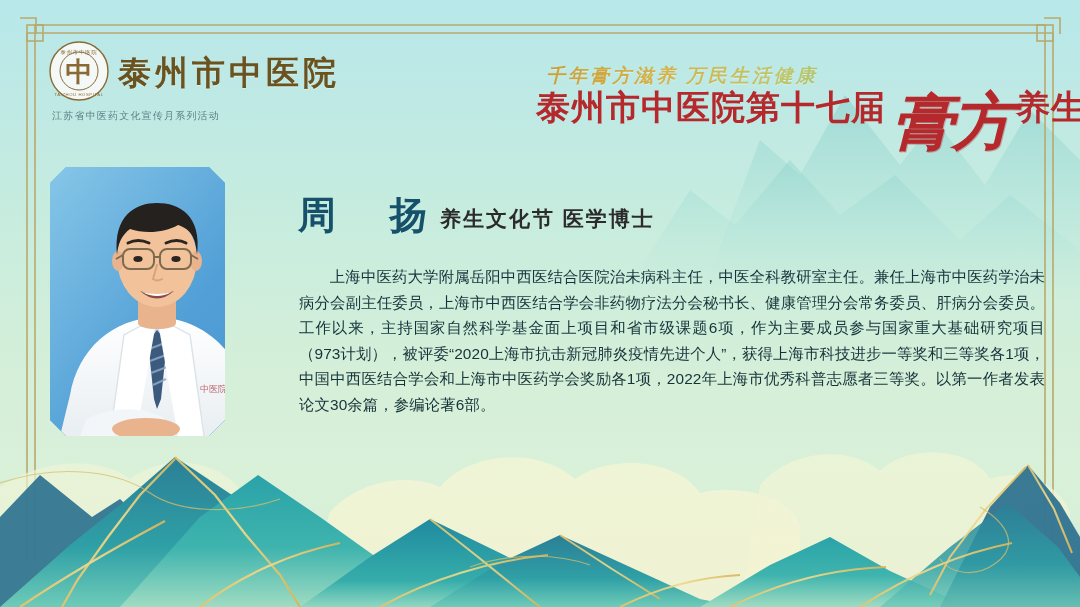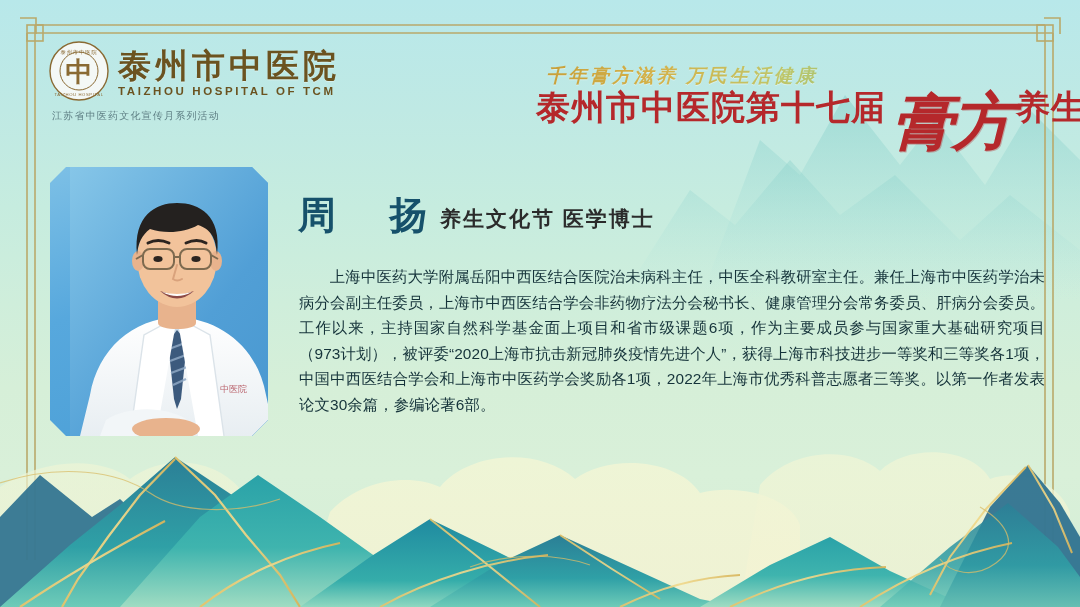--- a/index.html
+++ b/index.html
@@ -63,26 +63,25 @@
   .fest-b{
     font-family:"Liberation Serif","DejaVu Serif",serif;
     font-size:62px;font-weight:bold;color:#b5282b;font-style:italic;
     line-height:.9;margin:0 4px 0 6px;position:relative;top:4px;
     letter-spacing:-2px;
     text-shadow:1px 1px 0 rgba(181,40,43,.35);
   }
 
   
   .portrait{
-    position:absolute;left:50px;top:167px;width:198px;height:269px;
+    position:absolute;left:50px;top:167px;width:175px;height:269px;
     background:linear-gradient(160deg,#7dc0e6 0%,#57a8dd 45%,#4b9fd6 100%);
     -webkit-clip-path:polygon(16px 0,calc(100% - 16px) 0,100% 16px,100% calc(100% - 16px),calc(100% - 16px) 100%,16px 100%,0 calc(100% - 16px),0 16px);
     clip-path:polygon(16px 0,calc(100% - 16px) 0,100% 16px,100% calc(100% - 16px),calc(100% - 16px) 100%,16px 100%,0 calc(100% - 16px),0 16px);
     overflow:hidden;
-    padding-left:20px;
   }
   .portrait svg{display:block;}
 
   
   .doc-name{
     position:absolute;left:298px;top:190px;
     font-family:"Liberation Serif","DejaVu Serif",serif;
     font-size:38px;font-weight:bold;color:#16516b;letter-spacing:22px;
     white-space:nowrap;
   }
@@ -145,21 +144,20 @@
         <svg width="62" height="62" viewBox="0 0 62 62">
           <circle cx="31" cy="31" r="29" fill="#f4f8f6" stroke="#8a6a33" stroke-width="1.4"></circle>
           <circle cx="31" cy="31" r="19" fill="none" stroke="#8a6a33" stroke-width="1"></circle>
           <text x="31" y="41" text-anchor="middle" font-family="Liberation Serif, serif" font-size="27" font-weight="bold" fill="#8a6a33">中</text>
           <text x="31" y="14" text-anchor="middle" font-family="Liberation Sans, sans-serif" font-size="5.2" fill="#8a6a33" letter-spacing="1">泰州市中医院</text>
           <text x="31" y="56" text-anchor="middle" font-family="Liberation Sans, sans-serif" font-size="4.2" fill="#8a6a33" letter-spacing=".6">TAIZHOU HOSPITAL</text>
         </svg>
       </div>
       <div class="logo-word">
         <div class="logo-cn">泰州市中医院</div>
-        <div class="logo-en">TAIZHOU HOSPITAL OF TCM</div>
       </div>
     </div>
     <div class="logo-sub">江苏省中医药文化宣传月系列活动</div>
   </div>
 
   <div class="fest">
     <div class="fest-tag">千年膏方滋养  万民生活健康</div>
     <div class="fest-main">
       <span class="fest-a">泰州市中医院第十七届</span>
       <span class="fest-b">膏方</span>

